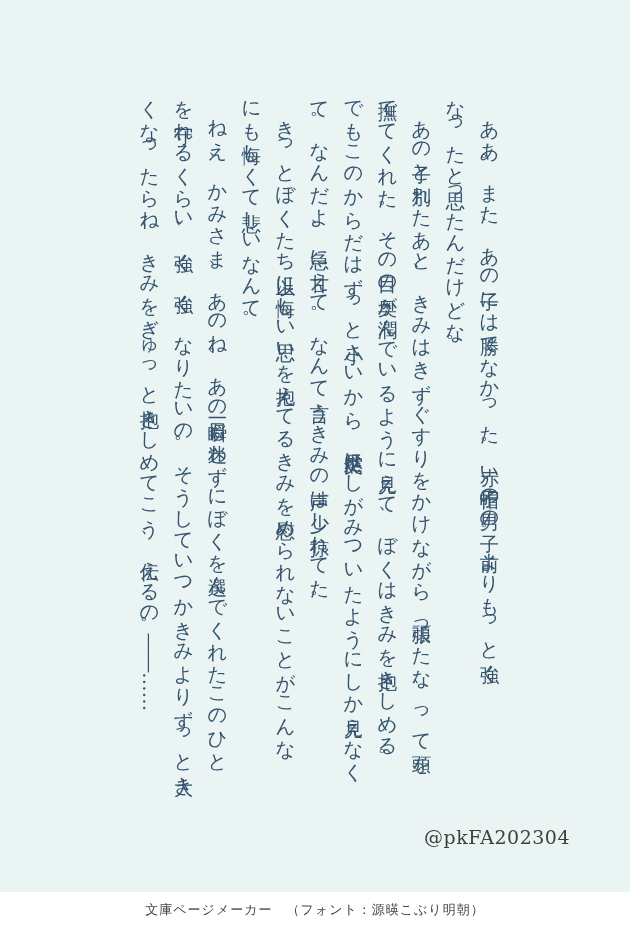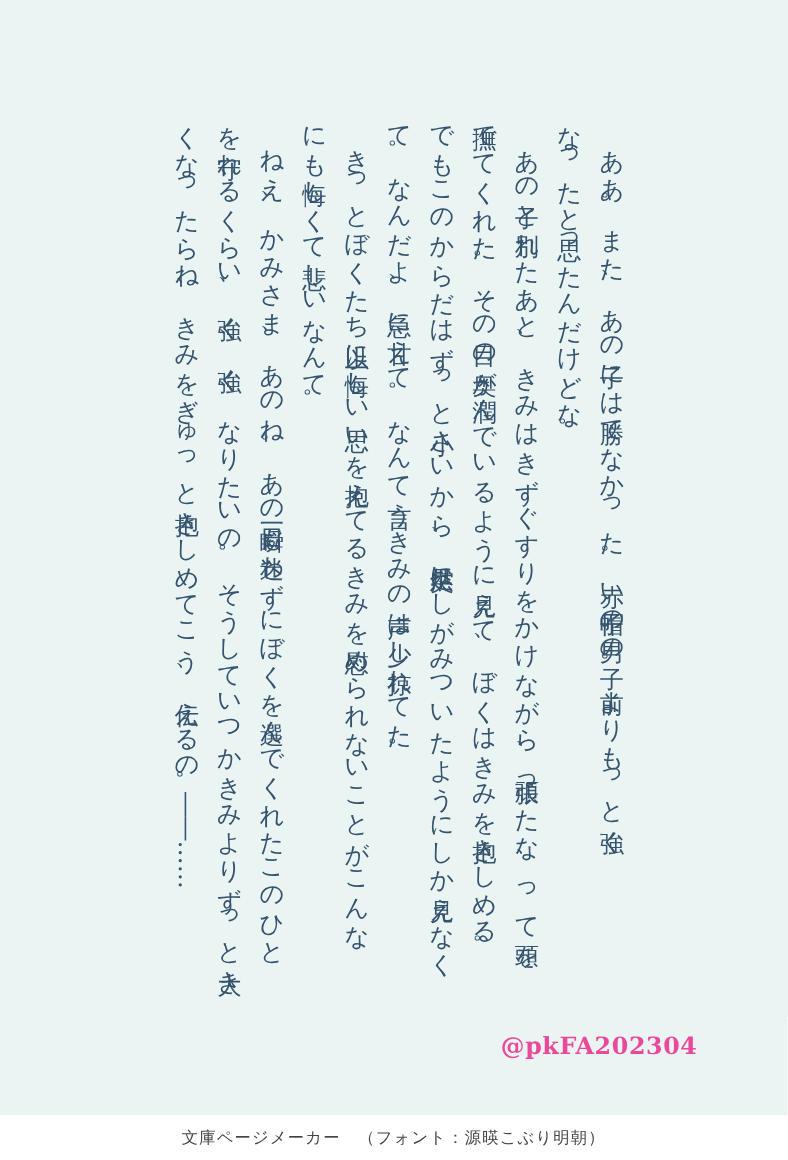--- a/index.html
+++ b/index.html
@@ -43,26 +43,25 @@
     white-space: nowrap;
   }
   .story .line {
     margin: 0;
     padding: 0;
   }
   
   .credit {
     position: absolute;
     top: 826px;
-    right: 72px;
+    right: 60px;
     font-size: 19px;
     line-height: 22px;
-    color: #ec4899;
+    color: #404040;
     letter-spacing: 0.5px;
-    font-weight: bold;
   }
   
   .footer {
     position: absolute;
     left: 0;
     bottom: 0;
     width: 630px;
     height: 36px;
     background: #ffffff;
     display: flex;

